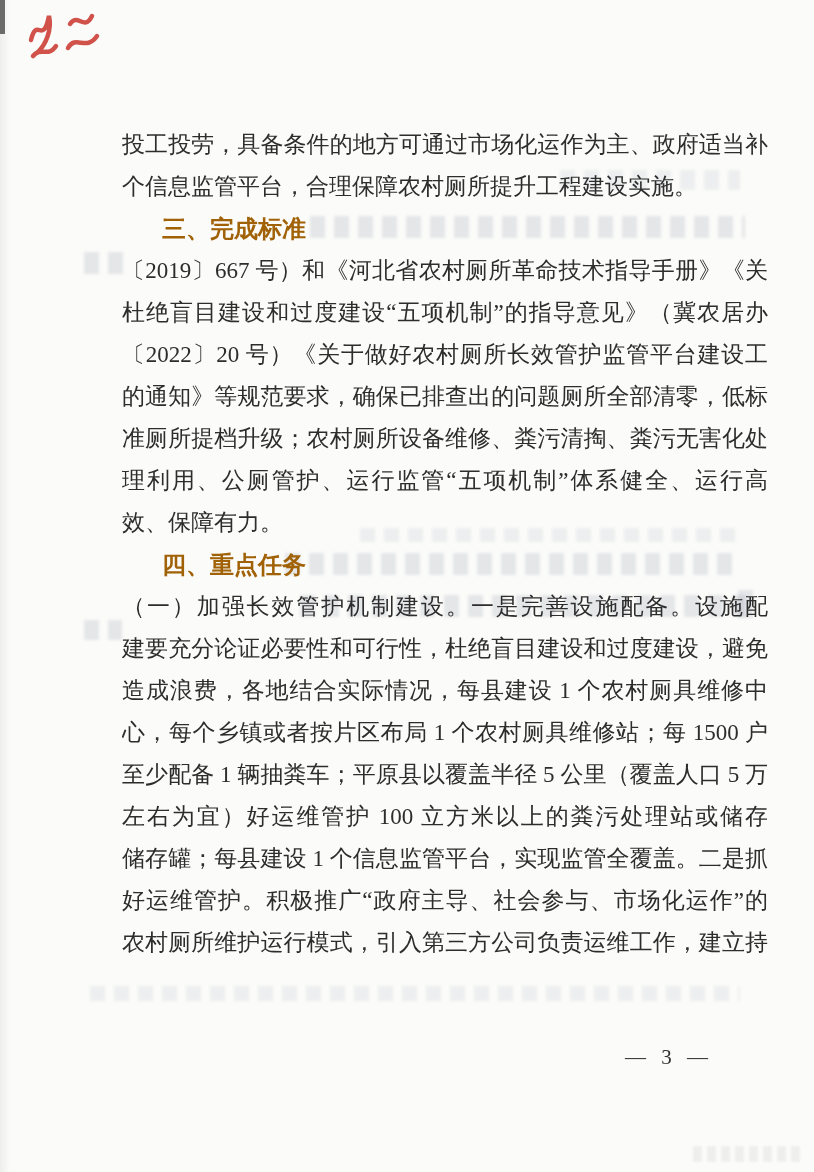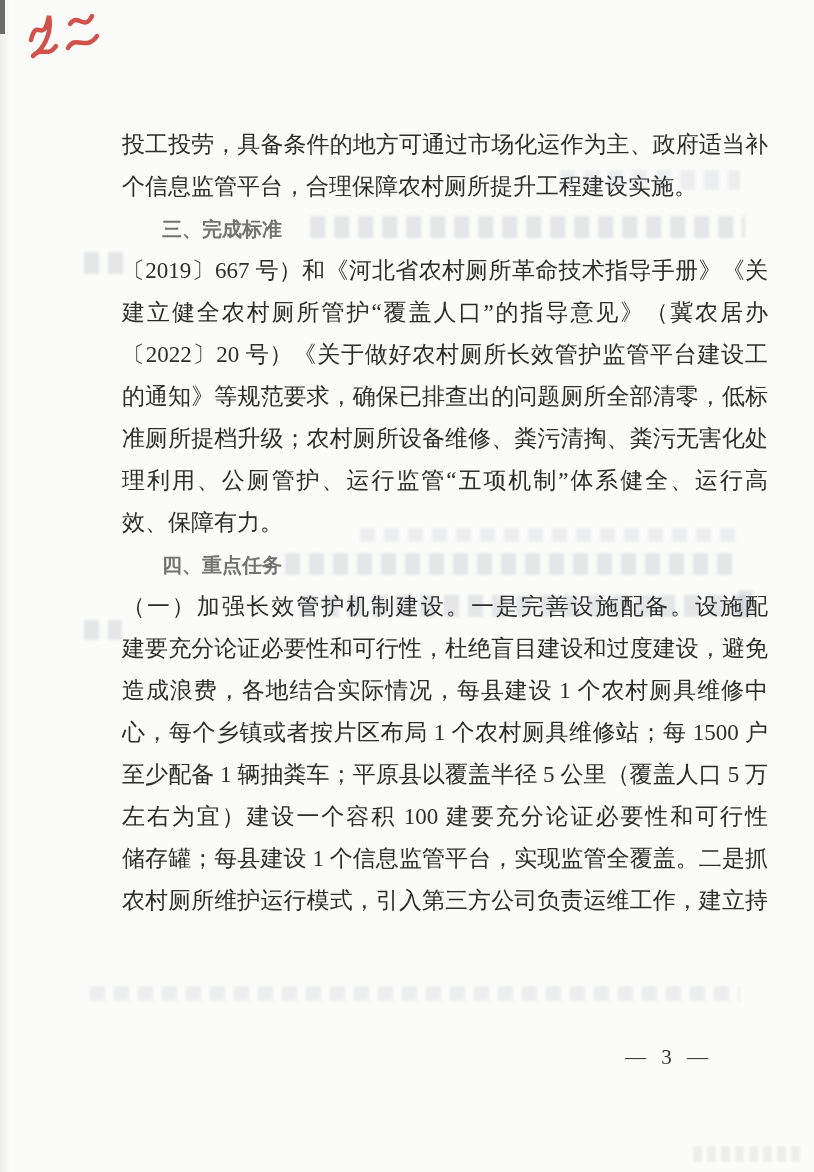--- a/index.html
+++ b/index.html
@@ -32,21 +32,21 @@
     white-space:nowrap; letter-spacing:0;
   }
   .line.justify {
     white-space:normal; overflow:hidden;
     text-align:justify; text-align-last:justify;
     text-justify:inter-character;
   }
   .line.indent2 { text-indent:46px; }
   .line.h {
     font-family:"Liberation Sans","DejaVu Sans",sans-serif;
-    font-weight:700; font-size:20px; color:#737373;
+    font-weight:700; font-size:24px; color:#a16207;
     text-indent:40px;
   }
   .pagenum {
     position:absolute; top:1036px; right:106px;
     height:42px; line-height:42px;
     font-size:21px; color:#333; word-spacing:10px;
   }
   
   .ghost {
     position:absolute; filter:blur(1.6px); opacity:.5;
@@ -85,34 +85,35 @@
   <div class="ghost" style="left:300px; top:595px; width:445px; height:22px;"></div>
   <div class="ghost" style="left:738px; top:590px; width:20px;  height:28px;"></div>
   <div class="ghost" style="left:84px;  top:620px; width:38px;  height:20px;"></div>
   <div class="ghost faint" style="left:90px; top:986px; width:650px; height:15px;"></div>
 
   <div class="doc">
       <div class="line justify">投工投劳，具备条件的地方可通过市场化运作为主、政府适当补</div>
       <div class="line">个信息监管平台，合理保障农村厕所提升工程建设实施。</div>
       <div class="line h">三、完成标准</div>
       <div class="line justify">〔2019〕667 号）和《河北省农村厕所革命技术指导手册》《关于</div>
-      <div class="line justify">建立健全农村厕所管护“覆盖人口”的指导意见》（冀农居办</div>
+      <div class="line justify">杜绝盲目建设和过度建设“五项机制”的指导意见》（冀农居办</div>
       <div class="line justify">〔2022〕20 号）《关于做好农村厕所长效管护监管平台建设工作</div>
       <div class="line justify">的通知》等规范要求，确保已排查出的问题厕所全部清零，低标</div>
       <div class="line justify">准厕所提档升级；农村厕所设备维修、粪污清掏、粪污无害化处</div>
       <div class="line justify">理利用、公厕管护、运行监管“五项机制”体系健全、运行高</div>
       <div class="line">效、保障有力。</div>
       <div class="line h">四、重点任务</div>
       <div class="line justify">（一）加强长效管护机制建设。一是完善设施配备。设施配</div>
       <div class="line justify">建要充分论证必要性和可行性，杜绝盲目建设和过度建设，避免</div>
       <div class="line justify">造成浪费，各地结合实际情况，每县建设 1 个农村厕具维修中</div>
       <div class="line justify">心，每个乡镇或者按片区布局 1 个农村厕具维修站；每 1500 户</div>
       <div class="line justify">至少配备 1 辆抽粪车；平原县以覆盖半径 5 公里（覆盖人口 5 万</div>
-      <div class="line justify">左右为宜）建设一个容积 100 建要充分论证必要性和可行性</div>
+      <div class="line justify">左右为宜）好运维管护 100 立方米以上的粪污处理站或储存</div>
       <div class="line justify">储存罐；每县建设 1 个信息监管平台，实现监管全覆盖。二是抓</div>
+      <div class="line justify">好运维管护。积极推广“政府主导、社会参与、市场化运作”的</div>
       <div class="line justify">农村厕所维护运行模式，引入第三方公司负责运维工作，建立持</div>
     </div>
 
   <div class="pagenum">— 3 —</div>
 
   <div class="watermark-smudge" style="left:693px; top:1146px; width:112px; height:16px;"></div>
 
 </div>
 
 </body></html>

